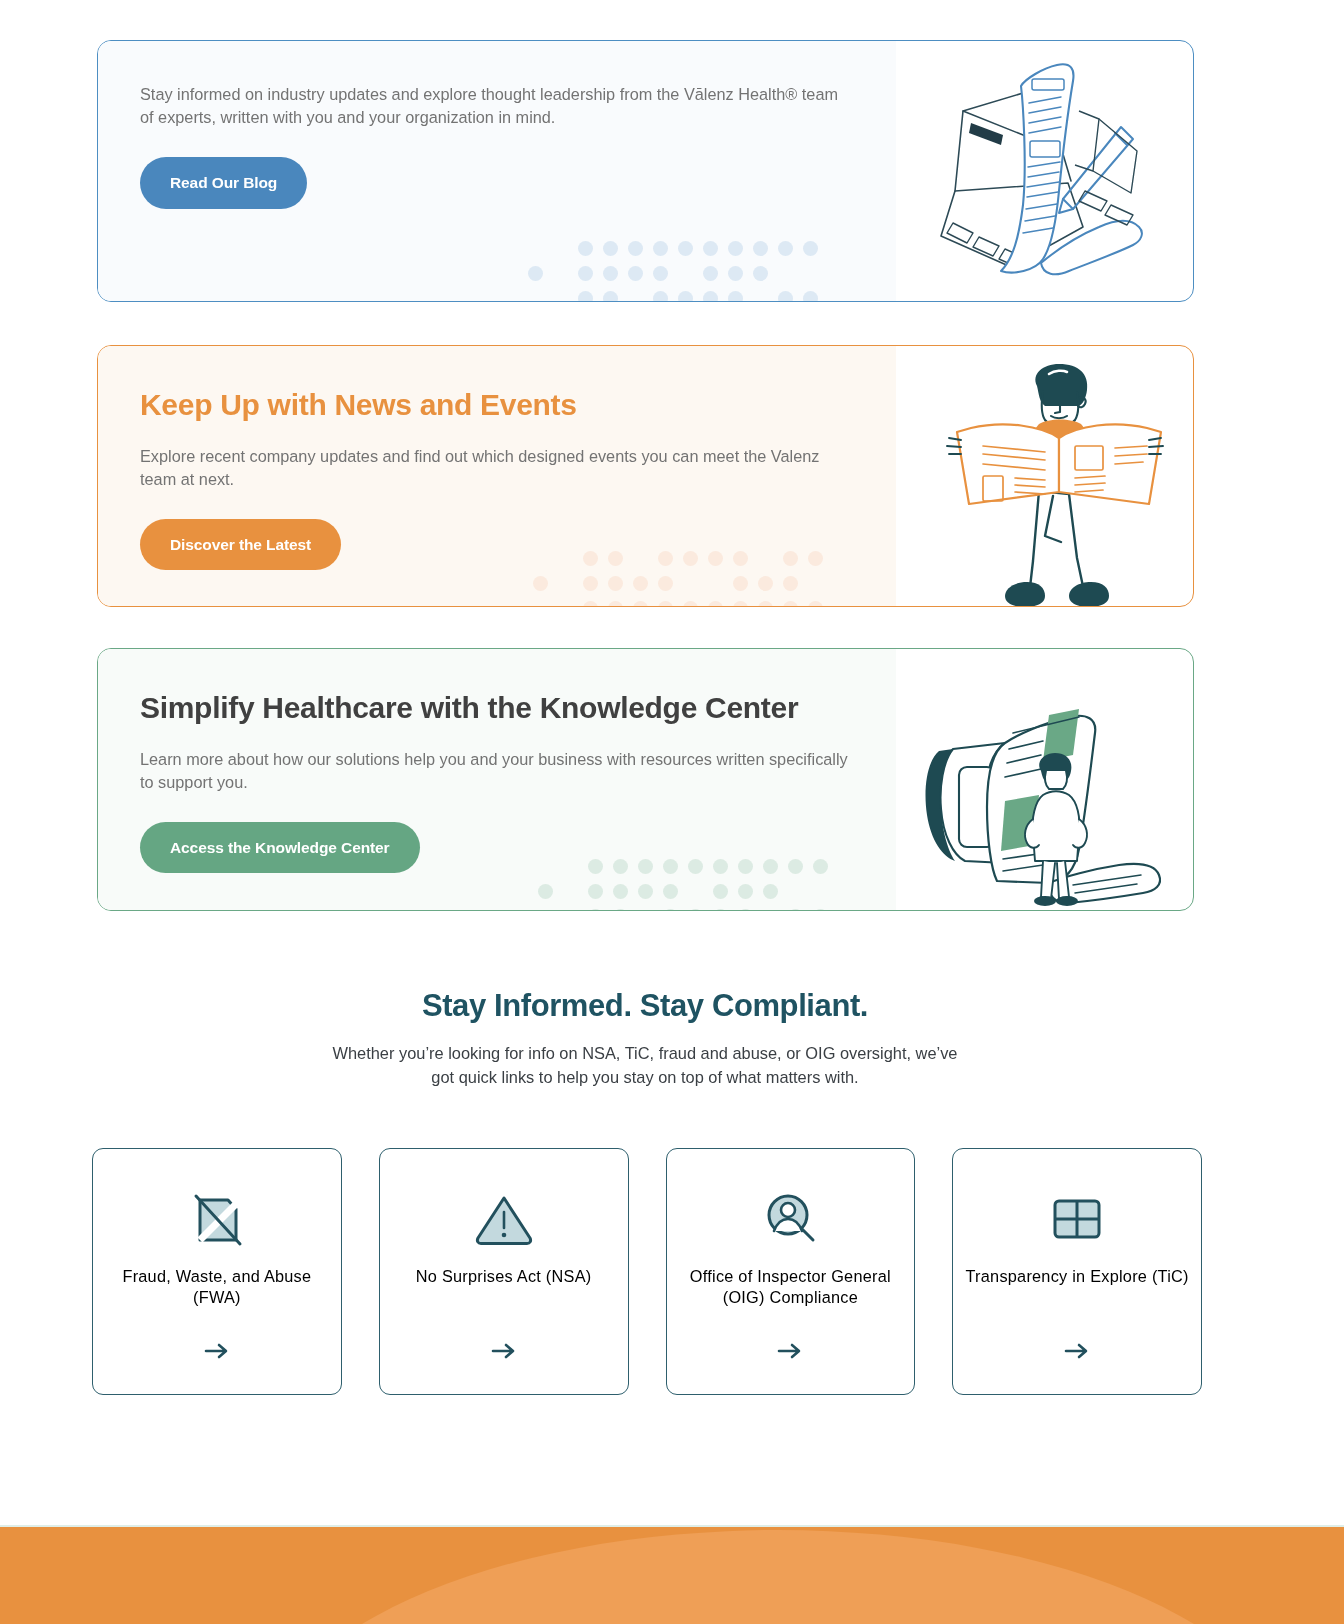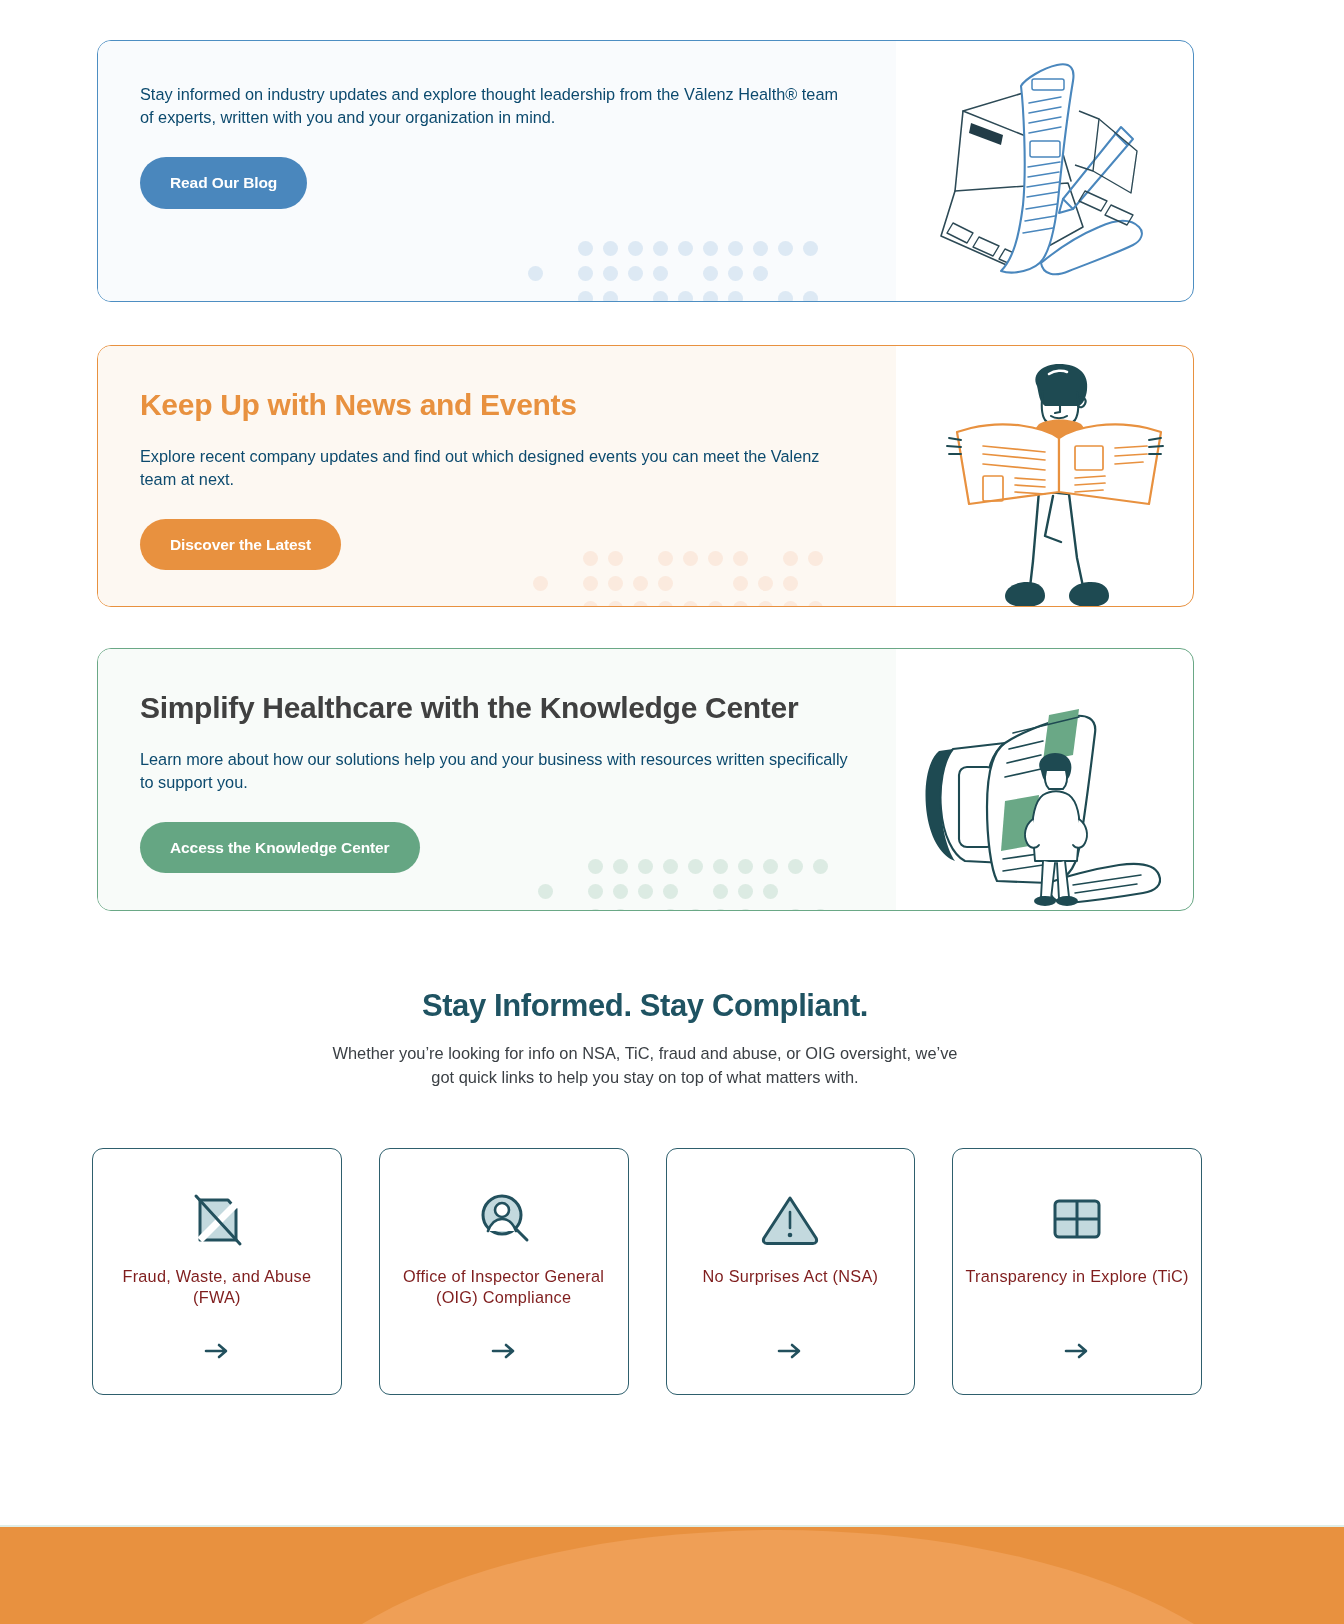--- a/index.html
+++ b/index.html
@@ -51,21 +51,21 @@
     letter-spacing: -0.3px;
     line-height: 1.15;
     margin-bottom: 22px;
   }
   .promo-card.blue .promo-title { color: #4a8cc4; }
   .promo-card.orange .promo-title { color: #e8913f; }
   .promo-card.green .promo-title { color: #404040; }
 
   .promo-desc {
     font-size: 16.3px;
-    color: #0c4a6e;
+    color: #737373;
     line-height: 1.42;
     max-width: 715px;
     margin-bottom: 28px;
   }
   .promo-btn {
     display: inline-block;
     border: none;
     border-radius: 30px;
     color: #ffffff;
     font-family: "Liberation Sans", sans-serif;
@@ -148,21 +148,21 @@
     margin-top: 37px;
     height: 66px;
     display: flex;
     align-items: center;
     justify-content: center;
   }
   .ql-label {
     margin-top: 14px;
     text-align: center;
     font-size: 16.3px;
-    color: #7f1d1d;
+    color: #000000;
     line-height: 1.27;
     letter-spacing: 0.25px;
     padding: 0 10px;
   }
   .ql-arrow {
     position: absolute;
     bottom: 30px;
     left: 0; right: 0;
     text-align: center;
     color: #22505d;
@@ -490,43 +490,43 @@
       <div class="ql-arrow">
         <svg width="26" height="18" viewBox="0 0 26 18">
           <path d="M2 9 L21 9 M15 3 L22 9 L15 15" fill="none" stroke="#22505d" stroke-width="2.6" stroke-linecap="round" stroke-linejoin="round"></path>
         </svg>
       </div>
     </div>
 
     <div class="ql-card">
       <div class="ql-icon">
         <svg width="66" height="66" viewBox="0 0 66 66">
+          <path d="M33 12 L59 52 C60.5 55 59 57.5 56 57.5 L10 57.5 C7 57.5 5.5 55 7 52 Z" fill="#c3d9de" stroke="#22505d" stroke-width="3" stroke-linejoin="round"></path>
+          <path d="M33 26 L33 42" stroke="#22505d" stroke-width="2.6" stroke-linecap="round"></path>
+          <circle cx="33" cy="49" r="2.3" fill="#22505d"></circle>
+        </svg>
+      </div>
+      <div class="ql-label">No Surprises Act (NSA)</div>
+      <div class="ql-arrow">
+        <svg width="26" height="18" viewBox="0 0 26 18">
+          <path d="M2 9 L21 9 M15 3 L22 9 L15 15" fill="none" stroke="#22505d" stroke-width="2.6" stroke-linecap="round" stroke-linejoin="round"></path>
+        </svg>
+      </div>
+    </div>
+
+    <div class="ql-card">
+      <div class="ql-icon">
+        <svg width="66" height="66" viewBox="0 0 66 66">
           <circle cx="31" cy="29" r="19" fill="#c3d9de" stroke="#22505d" stroke-width="3"></circle>
           <circle cx="31" cy="24" r="7" fill="#ffffff" stroke="#22505d" stroke-width="2.6"></circle>
           <path d="M17 45 C20 37 25.5 33 31 33 C36.5 33 42 37 45 45" fill="#ffffff" stroke="#22505d" stroke-width="2.6" stroke-linecap="round"></path>
           <path d="M45 43 L56 54" stroke="#22505d" stroke-width="3" stroke-linecap="round"></path>
         </svg>
       </div>
       <div class="ql-label">Office of Inspector General (OIG) Compliance</div>
-      <div class="ql-arrow">
-        <svg width="26" height="18" viewBox="0 0 26 18">
-          <path d="M2 9 L21 9 M15 3 L22 9 L15 15" fill="none" stroke="#22505d" stroke-width="2.6" stroke-linecap="round" stroke-linejoin="round"></path>
-        </svg>
-      </div>
-    </div>
-
-    <div class="ql-card">
-      <div class="ql-icon">
-        <svg width="66" height="66" viewBox="0 0 66 66">
-          <path d="M33 12 L59 52 C60.5 55 59 57.5 56 57.5 L10 57.5 C7 57.5 5.5 55 7 52 Z" fill="#c3d9de" stroke="#22505d" stroke-width="3" stroke-linejoin="round"></path>
-          <path d="M33 26 L33 42" stroke="#22505d" stroke-width="2.6" stroke-linecap="round"></path>
-          <circle cx="33" cy="49" r="2.3" fill="#22505d"></circle>
-        </svg>
-      </div>
-      <div class="ql-label">No Surprises Act (NSA)</div>
       <div class="ql-arrow">
         <svg width="26" height="18" viewBox="0 0 26 18">
           <path d="M2 9 L21 9 M15 3 L22 9 L15 15" fill="none" stroke="#22505d" stroke-width="2.6" stroke-linecap="round" stroke-linejoin="round"></path>
         </svg>
       </div>
     </div>
 
     <div class="ql-card">
       <div class="ql-icon">
         <svg width="66" height="66" viewBox="0 0 66 66">

